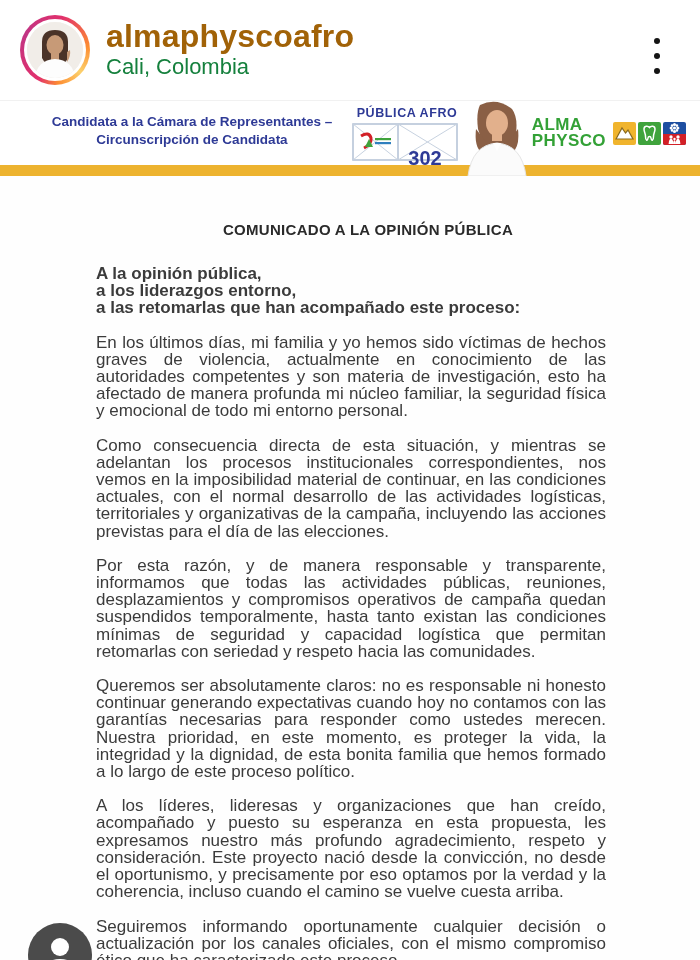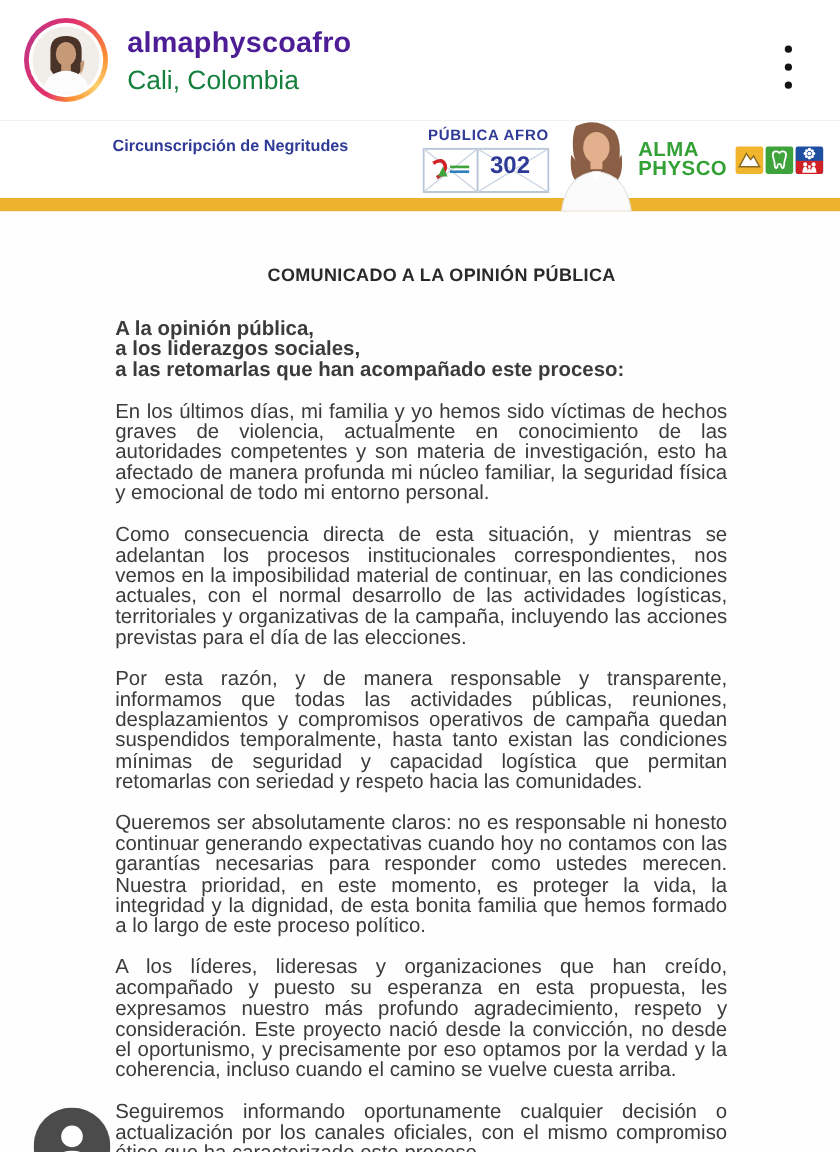--- a/index.html
+++ b/index.html
@@ -15,39 +15,39 @@
     background:#fff; display:flex; align-items:center; padding-left:20px;
   }
   .story-ring {
     width:70px; height:70px; border-radius:50%;
     background:conic-gradient(from 210deg, #e1306c, #c13584 25%, #e1306c 45%, #fd8d32 65%, #fcd06b 78%, #fd8d32 90%, #e1306c);
     display:flex; align-items:center; justify-content:center; flex:0 0 auto;
   }
   .avatar-gap { width:62px; height:62px; border-radius:50%; background:#fff; display:flex; align-items:center; justify-content:center; }
   .avatar-photo { width:56px; height:56px; border-radius:50%; overflow:hidden; background:#f3f0ec; }
   .ig-header-text { margin-left:16px; display:flex; flex-direction:column; justify-content:center; }
-  .ig-username { font-size:24px; font-weight:700; color:#4c1d95; line-height:34px; letter-spacing:.2px; }
+  .ig-username { font-size:32px; font-weight:700; color:#a16207; line-height:34px; letter-spacing:.2px; }
   .ig-location { font-size:22px; font-weight:400; color:#15803d; line-height:28px; }
   .kebab { position:absolute; right:36px; top:34px; display:flex; flex-direction:column; gap:9px; cursor:pointer; padding:4px; }
   .kebab span { width:6px; height:6px; border-radius:50%; background:#141414; }
 
   
   .post { position:absolute; top:100px; left:0; width:700px; height:860px; background:#fefefe; border-top:1px solid #f1f1f1; }
 
   
   .banner { position:absolute; top:0; left:0; width:700px; height:64px; background:#fff; }
   .candidacy {
     position:absolute; left:42px; top:12px; width:300px; text-align:center;
     color:#2e3a96; font-weight:700; font-size:13.5px; line-height:18px;
   }
   .ballot { position:absolute; left:352px; top:4px; width:110px; text-align:center; }
   .ballot-title { color:#2e3a96; font-weight:700; font-size:12.5px; letter-spacing:.6px; line-height:16px; }
   .ballot-box { position:relative; width:106px; height:38px; margin-top:2px; }
   .ballot-num {
-    position:absolute; left:47px; top:0; width:52px; text-align:center;
+    position:absolute; left:47px; top:20px; width:52px; text-align:center;
     color:#2e3a96; font-weight:700; font-size:20px; line-height:30px;
   }
   .photo-wrap { position:absolute; left:460px; top:-2px; width:74px; height:77px; z-index:3; }
   .alma-logo { position:absolute; right:14px; top:16px; display:flex; align-items:center; gap:7px; }
   .alma-text { color:#33a136; font-weight:800; font-size:17px; line-height:16px; letter-spacing:.4px; }
   .alma-tiles { display:flex; gap:2px; }
   .tile { width:23px; height:23px; border-radius:2px; position:relative; overflow:hidden; }
   .tile-yellow { background:#f0b42d; }
   .tile-green  { background:#3fa33c; }
   .tile-split  { background:#1e4fa1; }
@@ -98,21 +98,22 @@
       <span></span>
         <span></span>
         <span></span>
     </div>
   </div>
 
   <div class="post">
 
     <div class="banner">
       <div class="candidacy">
-        <div>Circunscripción de Negritudes</div>
+        <div>Candidata a la Cámara de Representantes –</div>
+        <div>Circunscripción de Candidata</div>
       </div>
 
       <div class="ballot">
         <div class="ballot-title">PÚBLICA AFRO</div>
         <div class="ballot-box">
           <svg width="106" height="38" viewBox="0 0 106 38">
             <rect x="1" y="1" width="104" height="36" fill="#fff" stroke="#b7c5d8" stroke-width="1.6"></rect>
             <line x1="46" y1="1" x2="46" y2="37" stroke="#b7c5d8" stroke-width="1.6"></line>
             <line x1="1" y1="1" x2="46" y2="37" stroke="#c7d2e0" stroke-width="1"></line>
             <line x1="46" y1="1" x2="1" y2="37" stroke="#c7d2e0" stroke-width="1"></line>
@@ -185,21 +186,21 @@
     </div>
 
     <div class="yellow-bar"></div>
 
     <div class="doc">
       <div class="doc-title">COMUNICADO A LA OPINIÓN PÚBLICA</div>
 
       <div class="doc-body">
         <div class="salutation">
           <div>A la opinión pública,</div>
-          <div>a los liderazgos sociales,</div>
+          <div>a los liderazgos entorno,</div>
           <div>a las retomarlas que han acompañado este proceso:</div>
         </div>
 
         <p class="body-p">En los últimos días, mi familia y yo hemos sido víctimas de hechos graves de violencia, actualmente en conocimiento de las autoridades competentes y son materia de investigación, esto ha afectado de manera profunda mi núcleo familiar, la seguridad física y emocional de todo mi entorno personal.</p>
         <p class="body-p">Como consecuencia directa de esta situación, y mientras se adelantan los procesos institucionales correspondientes, nos vemos en la imposibilidad material de continuar, en las condiciones actuales, con el normal desarrollo de las actividades logísticas, territoriales y organizativas de la campaña, incluyendo las acciones previstas para el día de las elecciones.</p>
         <p class="body-p">Por esta razón, y de manera responsable y transparente, informamos que todas las actividades públicas, reuniones, desplazamientos y compromisos operativos de campaña quedan suspendidos temporalmente, hasta tanto existan las condiciones mínimas de seguridad y capacidad logística que permitan retomarlas con seriedad y respeto hacia las comunidades.</p>
         <p class="body-p">Queremos ser absolutamente claros: no es responsable ni honesto continuar generando expectativas cuando hoy no contamos con las garantías necesarias para responder como ustedes merecen. Nuestra prioridad, en este momento, es proteger la vida, la integridad y la dignidad, de esta bonita familia que hemos formado a lo largo de este proceso político.</p>
         <p class="body-p">A los líderes, lideresas y organizaciones que han creído, acompañado y puesto su esperanza en esta propuesta, les expresamos nuestro más profundo agradecimiento, respeto y consideración. Este proyecto nació desde la convicción, no desde el oportunismo, y precisamente por eso optamos por la verdad y la coherencia, incluso cuando el camino se vuelve cuesta arriba.</p>
         <p class="body-p">Seguiremos informando oportunamente cualquier decisión o actualización por los canales oficiales, con el mismo compromiso ético que ha caracterizado este proceso.</p>
 

